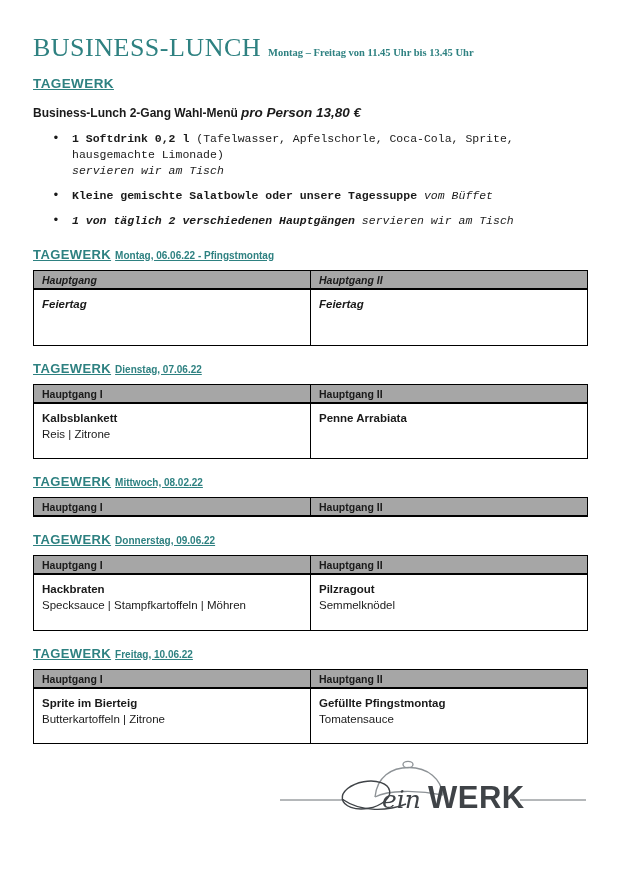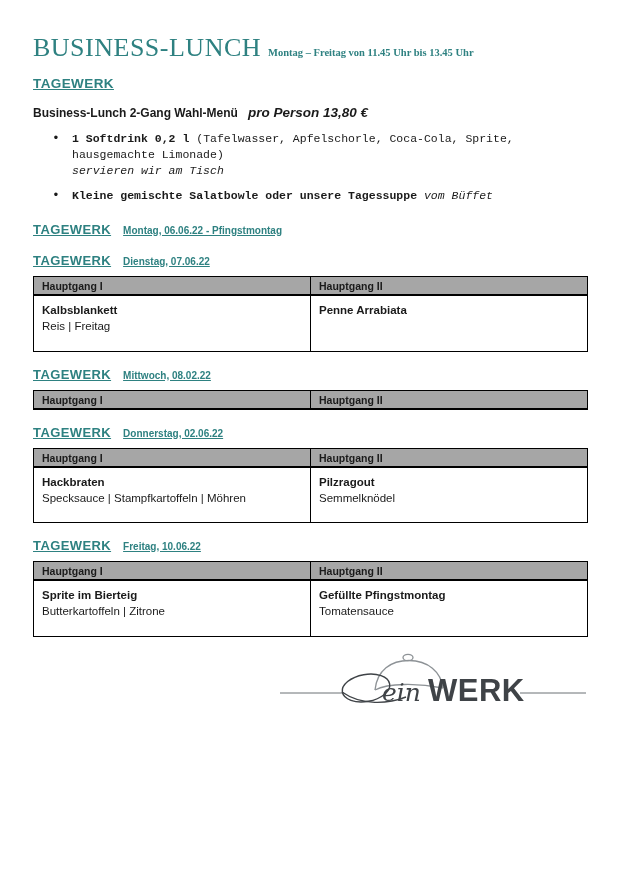--- a/index.html
+++ b/index.html
@@ -21,36 +21,36 @@
   .doc-title{font-family:"Liberation Serif",serif;color:var(--teal);margin-bottom:11px;white-space:nowrap;}
   .title-main{font-size:26px;font-weight:400;letter-spacing:.5px;}
   .title-sub{font-size:10.5px;font-weight:700;margin-left:7px;}
 
   
   .tw-heading{color:var(--teal);text-decoration:underline;margin-bottom:13px;}
   .tw-main{font-size:13.5px;font-weight:700;letter-spacing:.4px;}
 
   
   .intro-line{font-size:12px;font-weight:700;margin-bottom:11px;}
-  .intro-price{font-style:italic;font-size:13.5px;margin-left:10px;}
+  .intro-price{font-style:italic;font-size:13.5px;margin-left:3px;}
 
   
   .bullets{list-style:none;margin:0 0 16px 0;padding-left:39px;font-family:Liberation Mono, monospace;}
   .bullets li{position:relative;font-size:11.5px;line-height:16px;margin-bottom:9px;}
   .bullets li::before{content:"•";position:absolute;left:-20px;top:0;font-size:13px;}
   .b-bold{font-weight:700;}
   .b-italic{font-style:italic;}
   .b-bolditalic{font-weight:700;font-style:italic;}
   .b-line2{display:block;font-style:italic;}
 
   
   .day{margin-bottom:13px;}
   .day-heading{color:var(--teal);text-decoration:underline;margin-bottom:7px;}
   .day-tw{font-size:13px;font-weight:700;letter-spacing:.4px;}
-  .day-sub{font-size:10px;font-weight:700;margin-left:12px;}
+  .day-sub{font-size:10px;font-weight:700;margin-left:4px;}
   table.day-table{width:100%;border-collapse:collapse;border:1px solid #000;table-layout:fixed;}
   table.day-table th{
     width:50%;background:var(--header-gray);border:1px solid #000;border-bottom:2px solid #000;
     font-size:10.5px;font-weight:700;text-align:left;padding:3px 8px 2px 8px;
   }
   table.day-table td{
     border:1px solid #000;vertical-align:top;padding:6px 8px 0 8px;height:56px;font-size:11.5px;line-height:16px;
   }
   .dish{display:block;font-weight:700;}
   .side{display:block;}
@@ -79,43 +79,65 @@
   <ul class="bullets">
     <li>
       <span class="b-bold">1 Softdrink 0,2 l</span>
       <span>(Tafelwasser, Apfelschorle, Coca-Cola, Sprite, hausgemachte Limonade)</span>
       <span class="b-line2">servieren wir am Tisch</span>
     </li>
     <li>
       <span class="b-bold">Kleine gemischte Salatbowle oder unsere Tagessuppe</span>
       <span class="b-italic">vom Büffet</span>
     </li>
+    <li>
+      <span class="b-bolditalic">1 von täglich 2 verschiedenen Hauptgängen</span>
+      <span class="b-italic">servieren wir am Tisch</span>
+    </li>
   </ul>
 
   <div id="days-host">
     <section class="day">
       <div class="day-heading">
         <span class="day-tw">TAGEWERK</span><span class="day-sub">Montag, 06.06.22 - Pfingstmontag</span>
       </div>
+      <table class="day-table italic-table">
+        <tbody>
+            <tr>
+          <th>Hauptgang</th>
+          <th>Hauptgang II</th>
+        </tr>
+        <tr>
+          <td>
+            <span class="dish">Feiertag</span>
+            <span class="side"></span>
+          </td>
+          <td>
+            <span class="dish">Feiertag</span>
+            <span class="side"></span>
+          </td>
+        </tr>
+      </tbody>
+        </table>
     </section>
 
     <section class="day">
       <div class="day-heading">
         <span class="day-tw">TAGEWERK</span><span class="day-sub">Dienstag, 07.06.22</span>
       </div>
       <table class="day-table">
         <tbody>
             <tr>
           <th>Hauptgang I</th>
           <th>Hauptgang II</th>
         </tr>
         <tr>
           <td>
             <span class="dish">Kalbsblankett</span>
-            <span class="side">Reis | Freitag</span>
+            <span class="side">Reis | Zitrone</span>
           </td>
           <td>
             <span class="dish">Penne Arrabiata</span>
             <span class="side"></span>
           </td>
         </tr>
       </tbody>
         </table>
     </section>
 
@@ -128,21 +150,21 @@
             <tr>
           <th>Hauptgang I</th>
           <th>Hauptgang II</th>
         </tr>
       </tbody>
         </table>
     </section>
 
     <section class="day">
       <div class="day-heading">
-        <span class="day-tw">TAGEWERK</span><span class="day-sub">Donnerstag, 02.06.22</span>
+        <span class="day-tw">TAGEWERK</span><span class="day-sub">Donnerstag, 09.06.22</span>
       </div>
       <table class="day-table">
         <tbody>
             <tr>
           <th>Hauptgang I</th>
           <th>Hauptgang II</th>
         </tr>
         <tr>
           <td>
             <span class="dish">Hackbraten</span>

